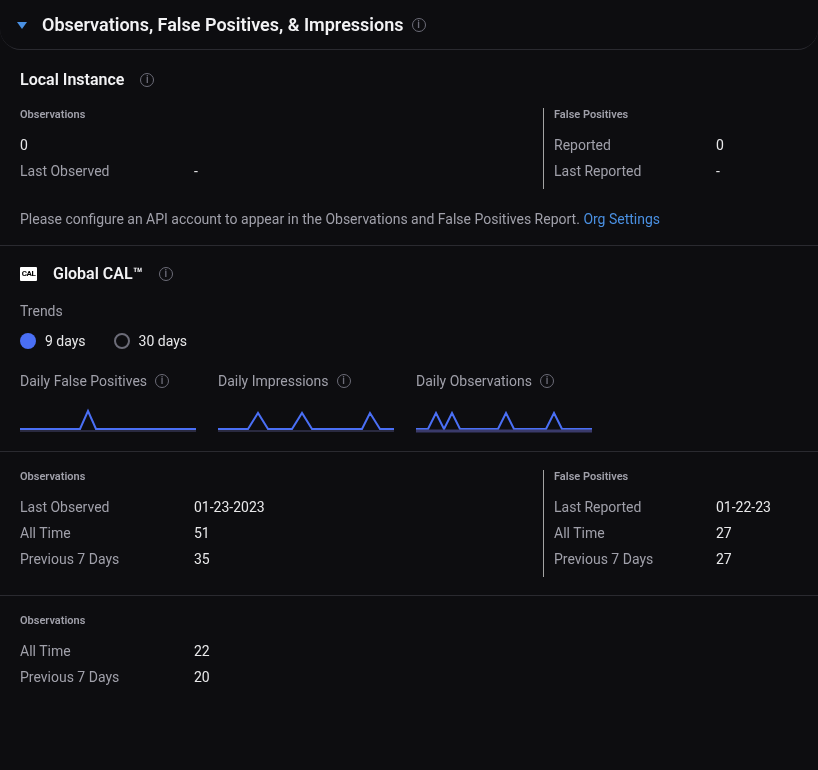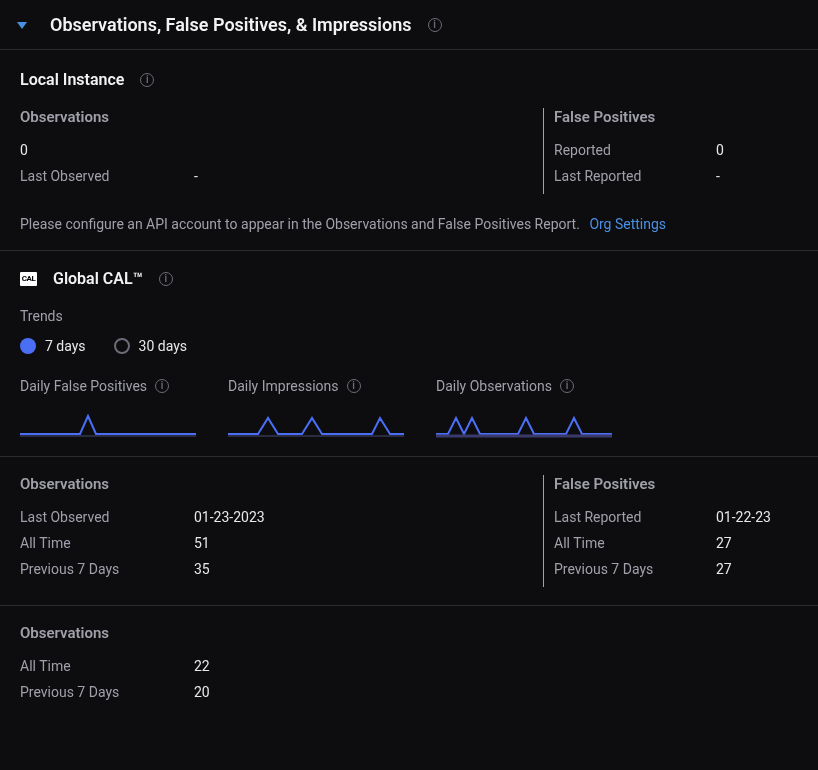--- a/index.html
+++ b/index.html
@@ -14,21 +14,22 @@
       font-size: 14px;
       width: 818px;
       height: 770px;
       overflow: hidden;
     }
     .panel-header {
       display: flex;
       align-items: center;
       padding: 14px 16px;
       border-bottom: 1px solid #2a2a30;
-      gap: 16px;
+      gap: 8px;
+      border-radius: 21px;
     }
     .panel-header .title {
       font-size: 18px;
       font-weight: 600;
       color: #f2f2f4;
       margin-left: 6px;
     }
     .caret-down {
       color: #4a90e2;
       font-size: 12px;
@@ -66,21 +67,21 @@
     }
     .col {
       flex: 1;
     }
     .col.right {
       border-left: 1px solid #a3a3a3;
       padding-left: 10px;
       flex: 0 0 255px;
     }
     .subheading {
-      font-size: 15px;
+      font-size: 11px;
       font-weight: 600;
       color: #a0a0aa;
       margin-bottom: 16px;
     }
     .kv-row {
       display: flex;
       margin-bottom: 10px;
       font-size: 14px;
     }
     .kv-row .key {
@@ -96,21 +97,20 @@
       font-weight: 400;
     }
     .hint {
       margin-top: 22px;
       color: #a0a0aa;
       font-size: 14px;
     }
     .hint a {
       color: #4a90e2;
       text-decoration: none;
-      margin-left: 6px;
     }
     .divider {
       border-top: 1px solid #2a2a30;
       margin: 18px -20px;
     }
     .cal-badge {
       background-color: #ffffff;
       color: #000;
       font-size: 8px;
       font-weight: 700;
@@ -153,21 +153,21 @@
     .radio-circle.selected {
       border: none;
       background-color: #4a6ff5;
     }
     .radio-label {
       color: #e8e8ea;
       font-size: 14px;
     }
     .charts-row {
       display: flex;
-      gap: 32px;
+      gap: 22px;
       margin-bottom: 6px;
     }
     .chart-block {
       flex: 0 0 auto;
       width: 176px;
     }
     .chart-block.wide {
       width: 176px;
     }
     .chart-title-row {
@@ -246,21 +246,21 @@
     <span class="cal-badge">CAL</span>
     <span>Global CAL™</span>
     <span class="info-icon">i</span>
   </div>
 
   <div class="trends-label">Trends</div>
 
   <div class="radio-group">
     <div class="radio-item">
       <span class="radio-circle selected"></span>
-      <span class="radio-label">7 days</span>
+      <span class="radio-label">9 days</span>
     </div>
     <div class="radio-item">
       <span class="radio-circle"></span>
       <span class="radio-label">30 days</span>
     </div>
   </div>
 
   <div class="charts-row">
     <div class="chart-block">
       <div class="chart-title-row">

